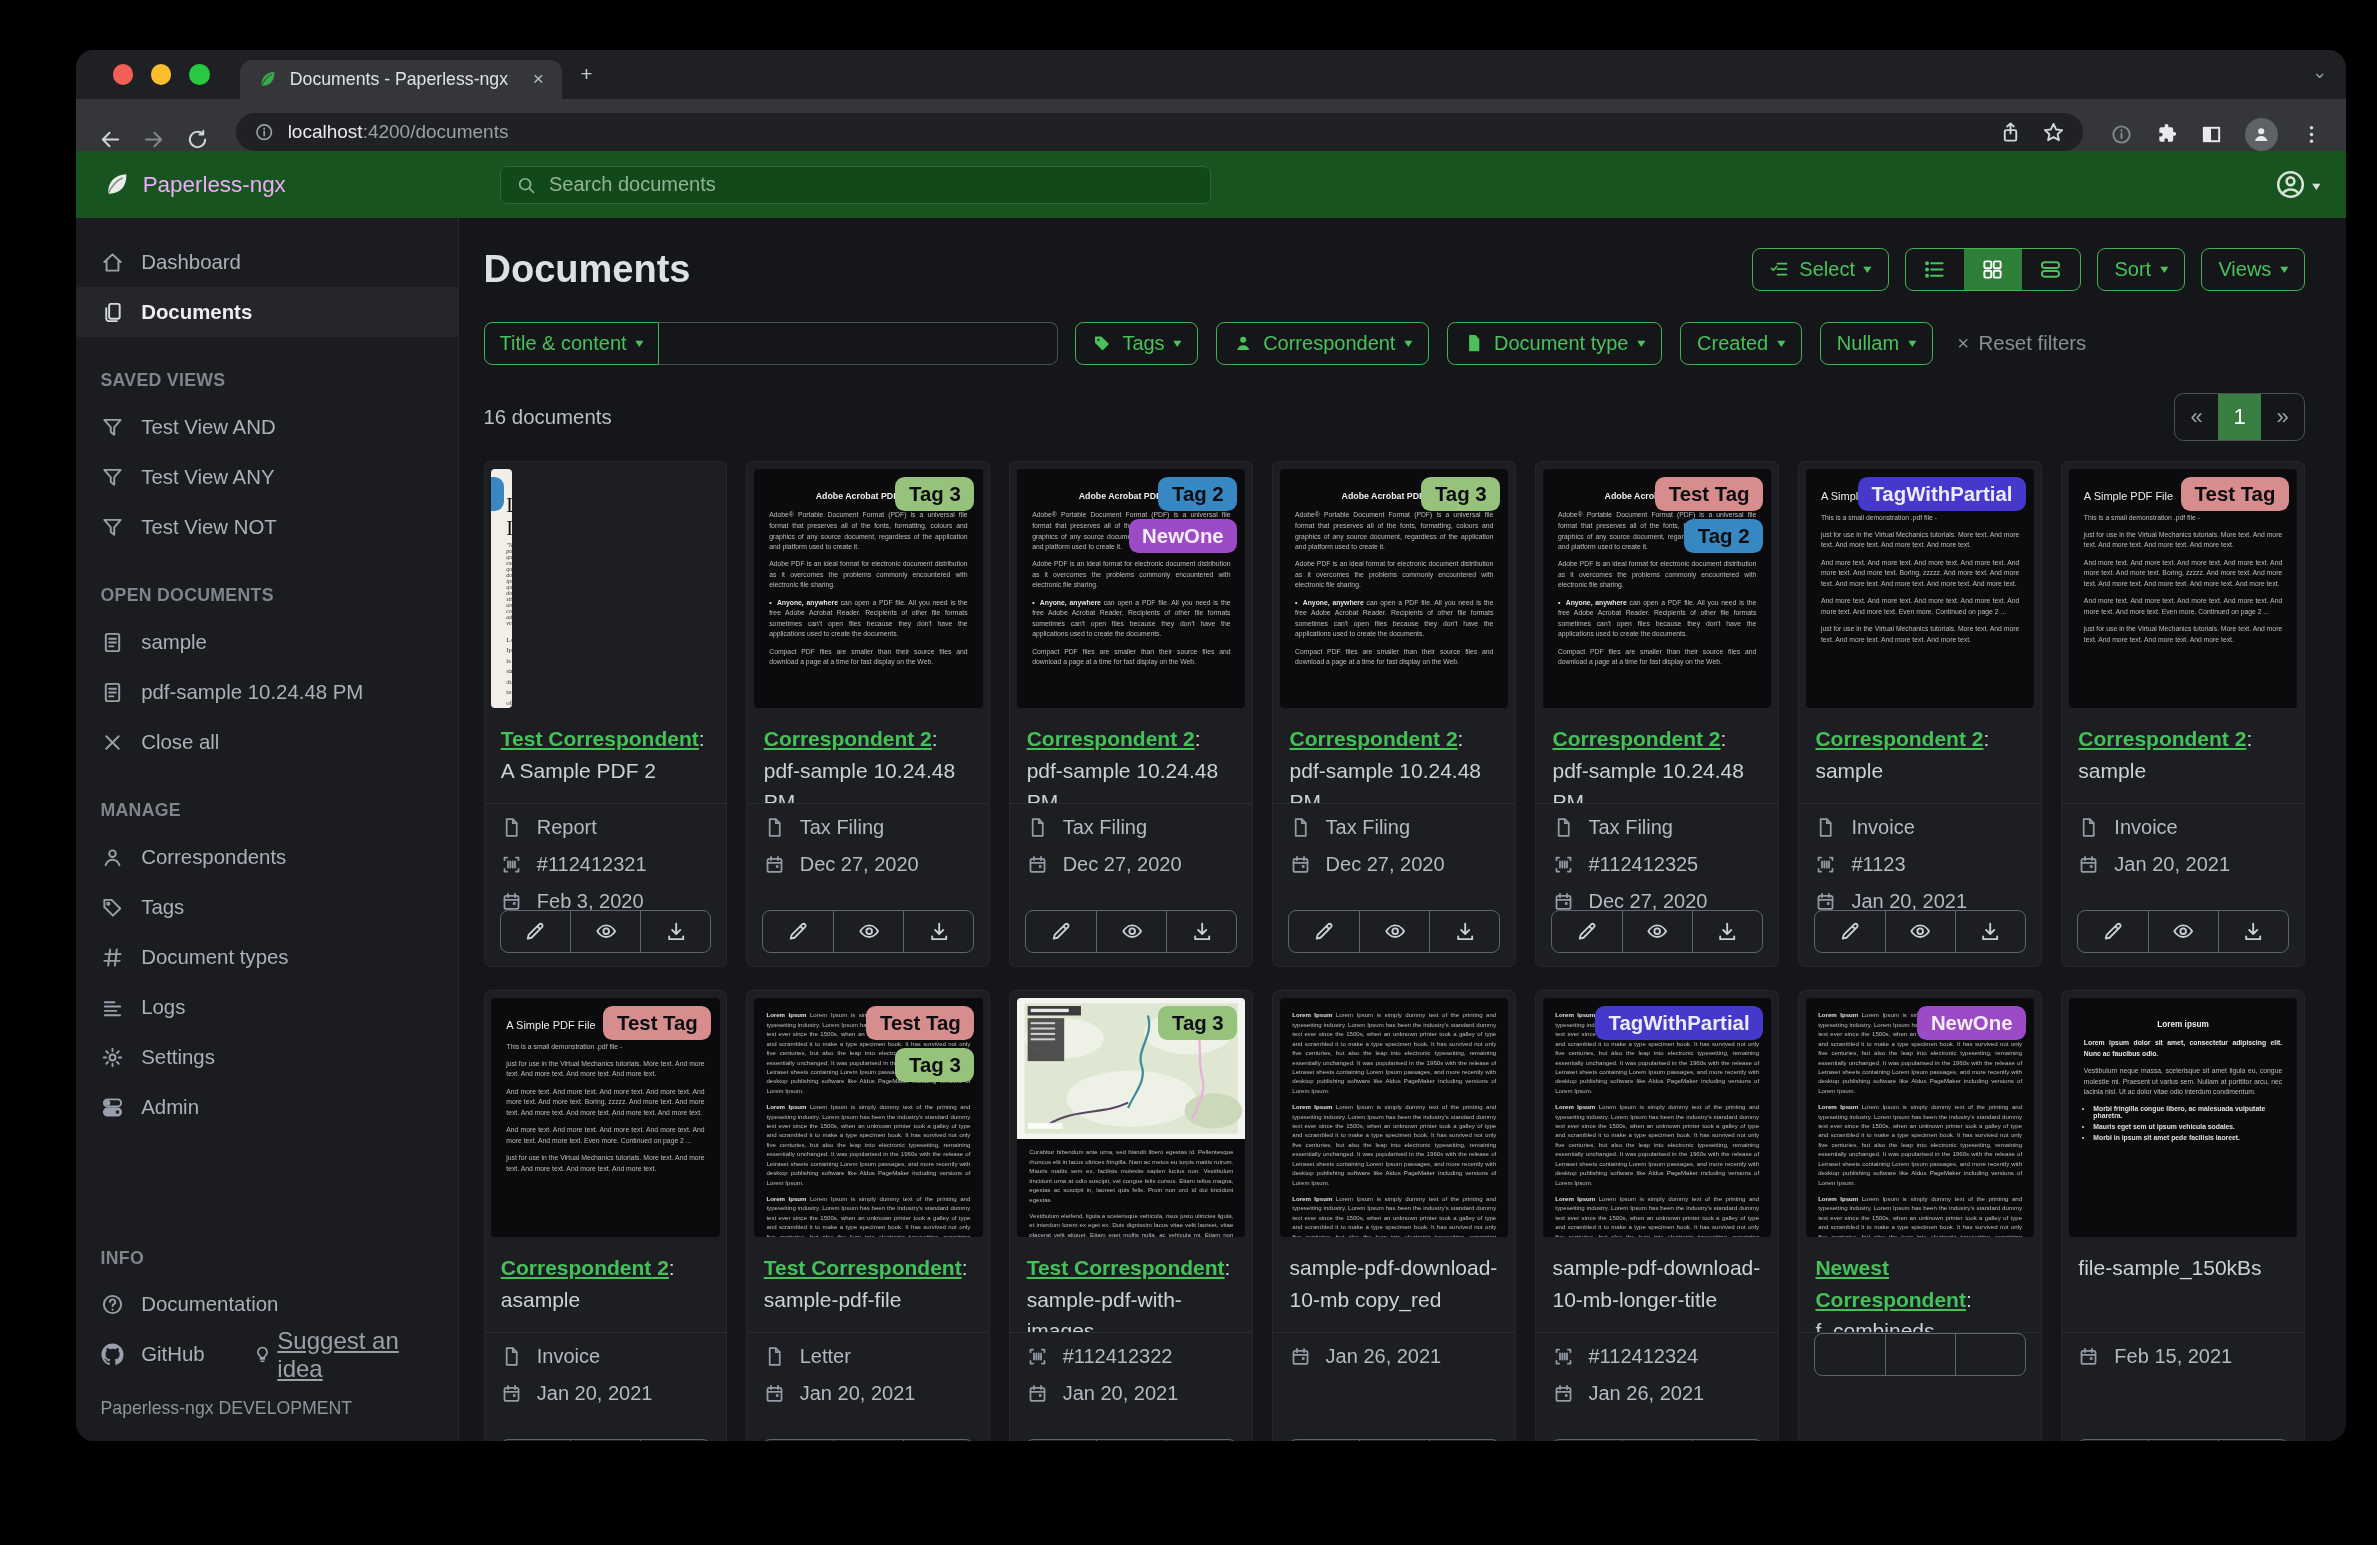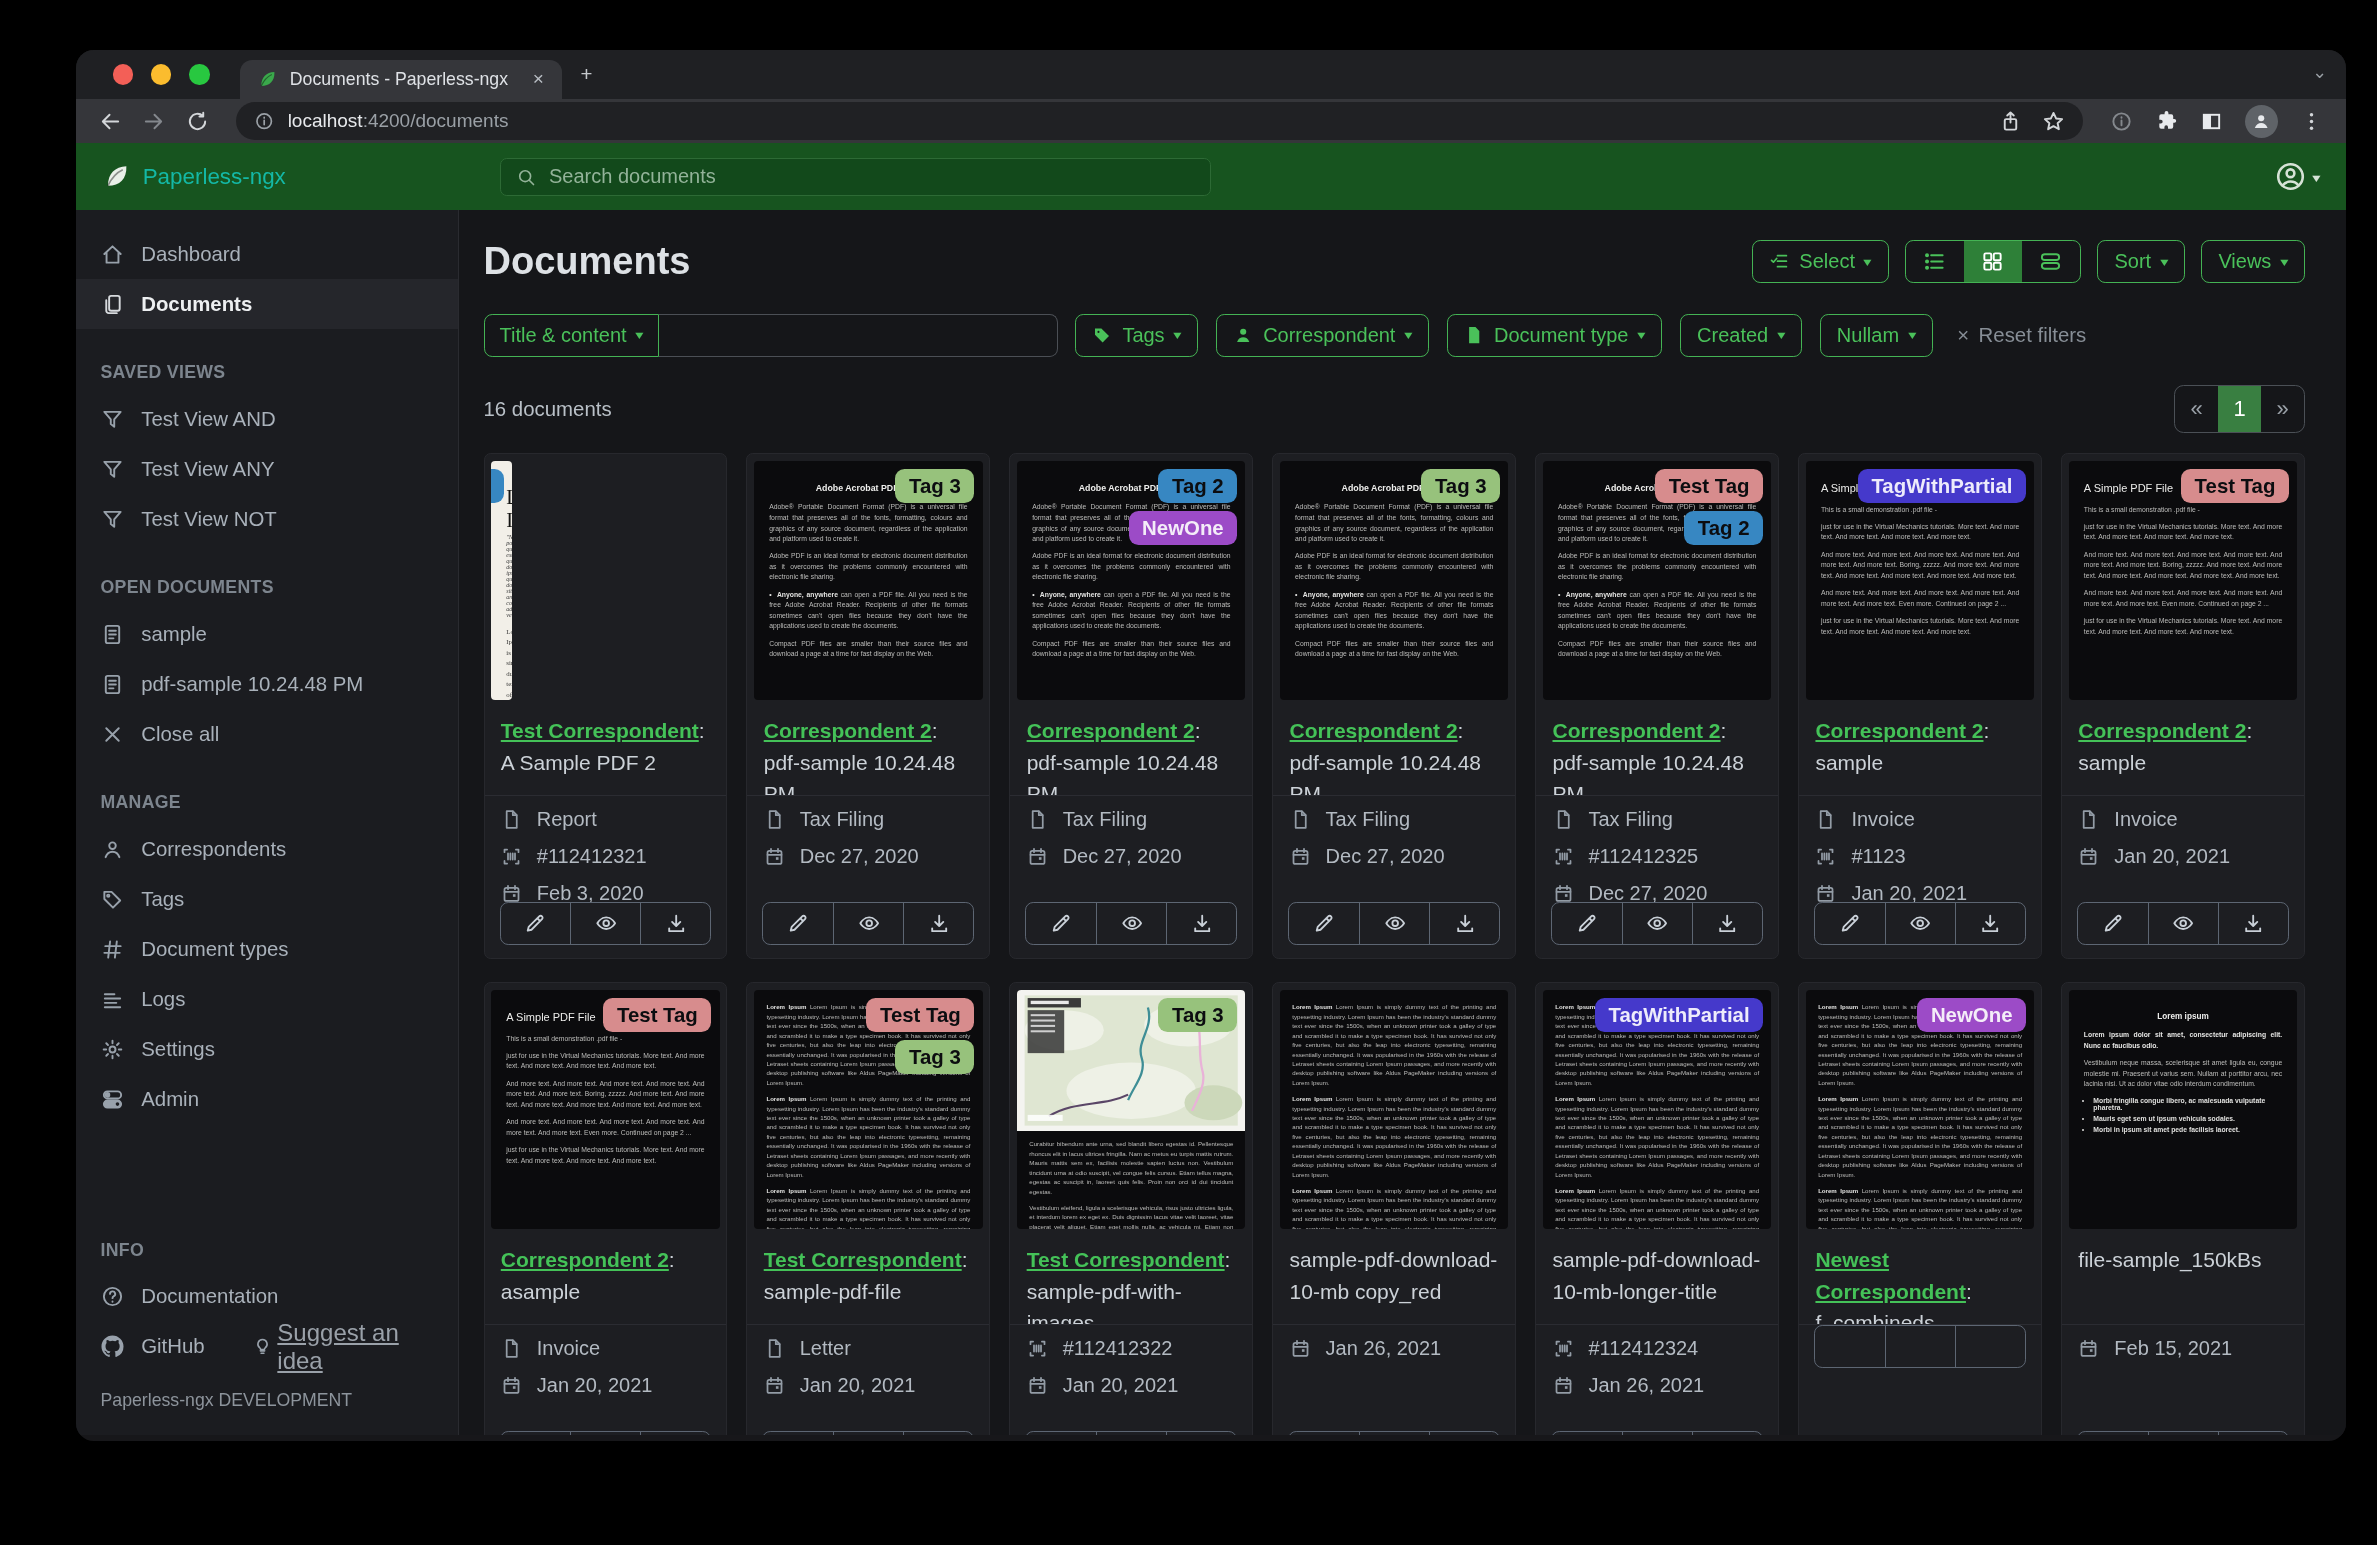--- a/index.html
+++ b/index.html
@@ -10,34 +10,34 @@
   
   .tabbar{height:49px;background:#1f2023;display:flex;align-items:center;position:relative;}
   .lights{display:flex;gap:17.7px;padding:0 30px 0 37px;}
   .light{width:20.4px;height:20.4px;border-radius:50%;}
   .tab{width:322px;height:39px;margin-top:9.5px;background:#35363a;border-radius:12.2px 12.2px 0 0;
     display:flex;align-items:center;gap:12.2px;padding:0 17.7px;}
   .tab-title{font-size:17.7px;color:#dfe2e6;flex:1;white-space:nowrap;overflow:hidden;}
   .tab-close{color:#b9bec4;font-size:19px;}
   .newtab{color:#c3c7cb;font-size:20.4px;margin-left:19px;}
   .win-chev{position:absolute;right:19px;top:12.2px;color:#9aa0a6;font-size:17.7px;}
-  .toolbar{height:44px;background:#35363a;display:flex;align-items:center;padding:0 23px;gap:20.4px;}
+  .toolbar{height:52px;background:#35363a;display:flex;align-items:flex-end;padding:0 23px;gap:20.4px;}
   .navic{font-size:23px;display:inline-flex;color:#d3d6d9;}
   .navic.dim{color:#84888d;}
   .urlpill{height:38px;flex:1;background:#202124;border-radius:19px;display:flex;align-items:center;
     gap:13.6px;padding:0 17.7px;margin:0 6.8px;}
   .url{font-size:19px;color:#e8eaed;}
   .url .rest{color:#9aa0a6;}
   .pill-right{margin-left:auto;display:flex;gap:20.4px;align-items:center;}
   .tb-right{display:flex;gap:22px;align-items:center;}
   .avatar-circ{width:33px;height:33px;border-radius:50%;background:#5f6368;display:flex;
     align-items:center;justify-content:center;color:#e8eaed;font-size:20.4px;}
   
   .appheader{height:67px;background:#17541f;display:flex;align-items:center;padding:0 26px;}
-  .logo{display:flex;align-items:center;gap:12.2px;width:398px;color:#14b8a6;font-size:22.4px;}
+  .logo{display:flex;align-items:center;gap:12.2px;width:398px;color:#f0abfc;font-size:22.4px;}
   .logo .ic{font-size:28.5px;color:#e9efe8;}
   .gsearch{width:711px;height:38px;background:#12491b;border:1.4px solid #2d6a35;border-radius:6.8px;
     display:flex;align-items:center;gap:11px;padding:0 15px;color:#93b399;font-size:20px;}
   .gsearch input{background:transparent;border:none;outline:none;color:#cfe0d2;font-size:20px;
     width:100%;font-family:Liberation Sans, sans-serif;}
   .gsearch input::placeholder{color:#93b399;}
   .user-menu{margin-left:auto;display:flex;align-items:center;gap:6.8px;color:#d6e2d6;font-size:17.7px;}
   .user-menu .ic{font-size:31px;}
   
   .content{display:flex;height:1225px;border-radius:31px;}

